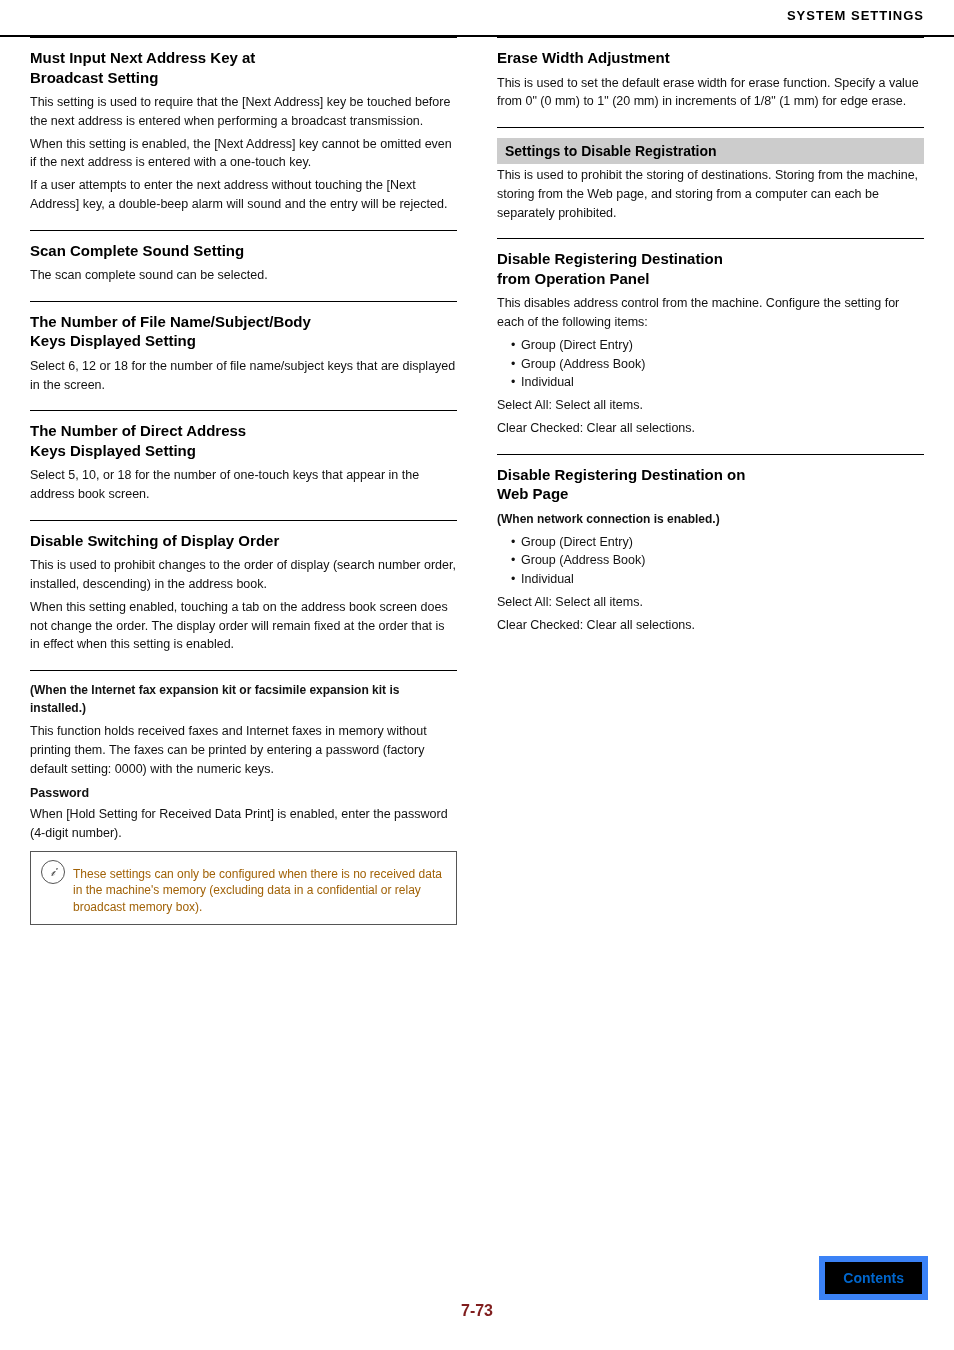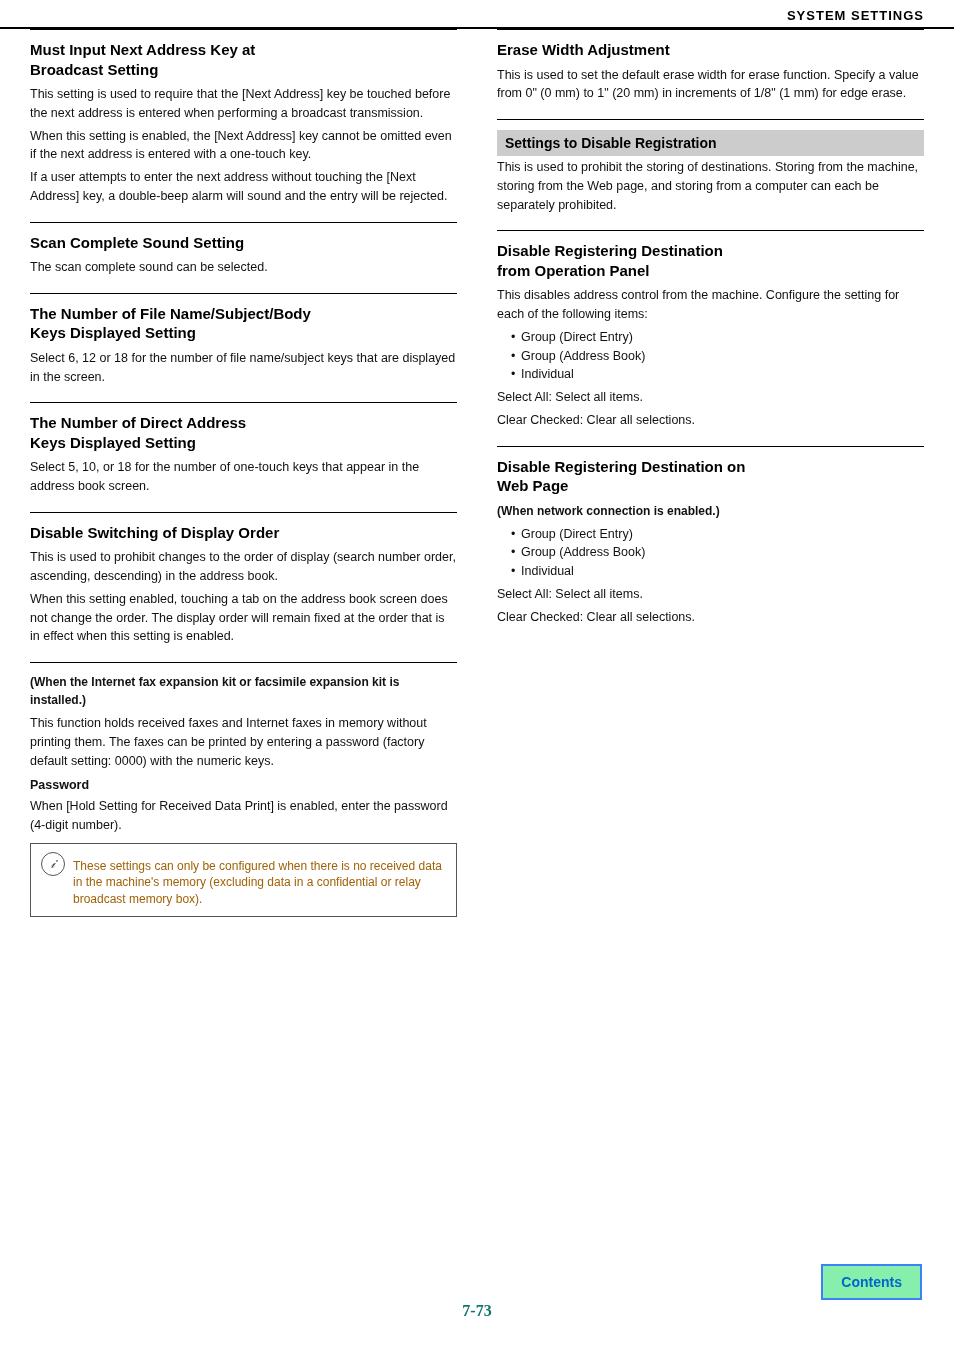--- a/index.html
+++ b/index.html
@@ -9,21 +9,21 @@
       background: #fff;
       font-family: Arial, Helvetica, sans-serif;
       font-size: 13px;
       color: #000;
       position: relative;
     }
 
     .page-header {
       display: flex;
       justify-content: flex-end;
-      padding: 8px 30px 4px 30px;
+      padding: 8px 30px 12px 30px;
       border-bottom: 2px solid #000;
     }
 
     .page-header-title {
       font-weight: bold;
       font-size: 13px;
       letter-spacing: 1px;
     }
 
     .page-content {
@@ -133,30 +133,29 @@
       width: 100%;
       display: flex;
       justify-content: center;
       align-items: center;
       padding: 0 30px;
     }
 
     .page-number {
       font-size: 16px;
       font-weight: bold;
-      color: #0f766e;
-      font-family: Liberation Serif, serif;
+      color: #7f1d1d;
     }
 
     .contents-btn {
       position: absolute;
-      right: 32px;
+      right: 26px;
       bottom: 20px;
-      background: #86efac;
-      border: 2px solid #3b82f6;
+      background: #000000;
+      border: 6px solid #3b82f6;
       color: #0066cc;
       font-size: 14px;
       font-weight: bold;
       padding: 8px 18px;
       cursor: pointer;
     }
   </style>
 </head>
 <body>
 
@@ -194,21 +193,21 @@
     <div class="section">
       <div class="section-title">The Number of Direct Address<br>Keys Displayed Setting</div>
       <div class="section-body">
         <p>Select 5, 10, or 18 for the number of one-touch keys that appear in the address book screen.</p>
       </div>
     </div>
 
     <div class="section">
       <div class="section-title">Disable Switching of Display Order</div>
       <div class="section-body">
-        <p>This is used to prohibit changes to the order of display (search number order, ascending, descending) in the address book.</p>
+        <p>This is used to prohibit changes to the order of display (search number order, installed, descending) in the address book.</p>
         <p>When this setting enabled, touching a tab on the address book screen does not change the order. The display order will remain fixed at the order that is in effect when this setting is enabled.</p>
       </div>
     </div>
 
     <div class="section">
       <div class="section-body">
         <p style="font-weight:bold; font-size:12px; margin-bottom:5px;">(When the Internet fax expansion kit or facsimile expansion kit is installed.)</p>
         <p>This function holds received faxes and Internet faxes in memory without printing them. The faxes can be printed by entering a password (factory default setting: 0000) with the numeric keys.</p>
         <p class="bold-label" style="font-weight:bold; margin-top:6px; margin-bottom:2px;">Password</p>
         <p>When [Hold Setting for Received Data Print] is enabled, enter the password (4-digit number).</p>

